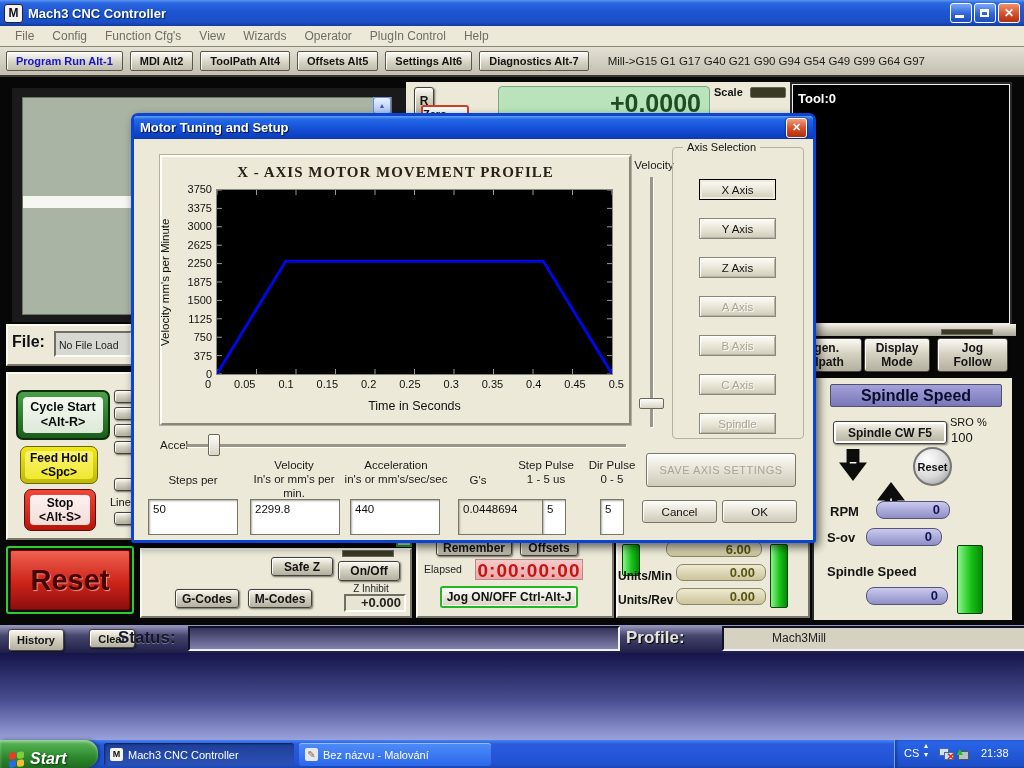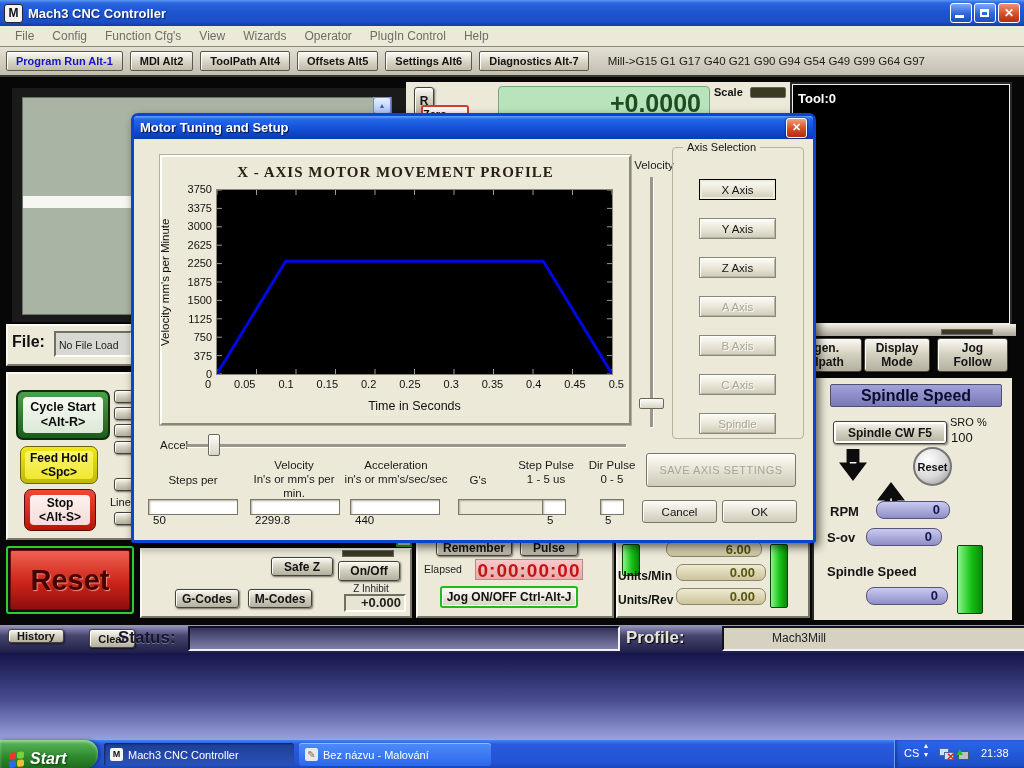--- a/index.html
+++ b/index.html
@@ -42,21 +42,21 @@
   .ylabel{position:absolute;left:-3px;top:33px;height:184px;width:15px;writing-mode:vertical-rl;transform:rotate(180deg);text-align:center;font-size:11.5px;color:#111;}
   .xlabel{position:absolute;left:55px;top:242px;width:395px;text-align:center;font-size:12.5px;color:#111;}
   .fieldset{position:absolute;left:538px;top:8px;width:130px;height:290px;border:1px solid #b6b29c;border-radius:4px;}
   .fieldset-legend{position:absolute;left:10px;top:-7px;background:#ece9d8;padding:0 4px;font-size:11px;color:#111;}
   .axis-btn{position:absolute;left:26px;width:77px;height:21px;display:flex;align-items:center;justify-content:center;font-size:11.5px;color:#141414;background:linear-gradient(180deg,#fdfdf8,#e6e2d2 60%,#cfcbbb);border:1px solid #8a8678;box-shadow:inset 1px 1px 0 #fff,inset -1px -1px 0 #b8b4a4;box-sizing:border-box;}
   .axis-btn.selected{border:1px solid #000;box-shadow:inset 0 0 0 2px #f0ecdc,inset 2px 2px 0 #fff;}
   .axis-btn.disabled{color:#a9a593;text-shadow:1px 1px 0 #fff;}
   .slider-track-v{position:absolute;background:#9a9688;box-shadow:1px 1px 0 #fff;}
   .slider-thumb{position:absolute;background:linear-gradient(180deg,#fdfdf8,#d8d4c4);border:1px solid #6a665a;border-radius:2px;box-shadow:inset 1px 1px 0 #fff;box-sizing:border-box;}
   .dlg-lbl{position:absolute;font-size:11.5px;color:#1a1a1a;text-align:center;line-height:14px;}
-  .dlg-field{position:absolute;top:360px;height:16px;background:#fff;border:1px solid #7a7668;box-shadow:inset 1px 1px 2px #b0aca0;font-size:11.5px;color:#111;box-sizing:border-box;padding:14px 0 0 4px;}
+  .dlg-field{position:absolute;top:360px;height:36px;background:#fff;border:1px solid #7a7668;box-shadow:inset 1px 1px 2px #b0aca0;font-size:11.5px;color:#111;box-sizing:border-box;padding:3px 0 0 4px;}
   .dlg-field.ro{background:#ece9d8;overflow:hidden;white-space:nowrap;}
   .dlg-btn{position:absolute;height:23px;background:linear-gradient(180deg,#fdfdf8,#e2ded0 60%,#cfcbbb);border:1px solid #7a7668;border-radius:3px;box-shadow:inset 1px 1px 0 #fff;font-size:11.5px;color:#141414;display:flex;align-items:center;justify-content:center;box-sizing:border-box;}
   .dlg-btn.disabled{color:#a9a593;font-size:11px;letter-spacing:.5px;}
   
   .bigbtn{border-radius:7px;padding:5px;box-sizing:border-box;display:flex;}
   .bigbtn .inner{flex:1;border-radius:4px;display:flex;flex-direction:column;align-items:center;justify-content:center;font-weight:bold;font-size:12.5px;color:#0a0a0a;line-height:15px;}
   .reset-outer{border:2px solid #2ecc2e;background:#0c100c;padding:2px;box-sizing:border-box;border-radius:3px;}
   .reset-inner{width:100%;height:100%;background:linear-gradient(180deg,#f06050,#cc2418 55%,#8e0e0e);border:1px solid #6a0a0a;border-radius:2px;display:flex;align-items:center;justify-content:center;font-size:29px;font-weight:bold;color:#460000;text-shadow:1px 1px 1px #f09080;box-sizing:border-box;}
   .jog-btn{border:2px solid #22b822;background:linear-gradient(180deg,#fdfdf8,#d8d4c4);border-radius:3px;box-shadow:inset 0 0 0 1px #fff;font-weight:bold;font-size:12px;color:#111;display:flex;align-items:center;justify-content:center;box-sizing:border-box;}
   .elapsed-val{background:linear-gradient(180deg,#f6caca,#e9aaaa);border:1px solid #bb8888;color:#c41414;font-weight:bold;font-size:19px;text-align:center;letter-spacing:1px;box-sizing:border-box;}
@@ -226,36 +226,36 @@
   <div class="abs metal-btn" style="left:271px;top:557px;width:62px;height:19px;font-size:12px;">Safe Z</div>
   <div class="abs metal-btn" style="left:338px;top:561px;width:62px;height:20px;font-size:12px;">On/Off</div>
   <div class="abs" style="left:341px;top:583px;width:60px;height:10px;font-size:10px;color:#222;text-align:center;">Z Inhibit</div>
   <div class="abs sunken" style="left:344px;top:594px;width:62px;height:18px;background:#e8e4d4;font-size:13px;font-weight:bold;color:#222;text-align:right;padding-right:3px;line-height:13px;">+0.000</div>
   <div class="abs metal-btn" style="left:175px;top:589px;width:64px;height:19px;font-size:12px;">G-Codes</div>
   <div class="abs metal-btn" style="left:248px;top:589px;width:64px;height:19px;font-size:12px;">M-Codes</div>
 
   <div class="abs panel" style="left:416px;top:538px;width:198px;height:80px;"></div>
   <div class="abs" style="left:396px;top:538px;width:16px;height:9px;border:2px solid #22b822;background:#f4f4ec;box-sizing:border-box;"></div>
   <div class="abs metal-btn" style="left:436px;top:540px;width:76px;height:16px;font-size:12px;">Remember</div>
-  <div class="abs metal-btn" style="left:520px;top:540px;width:58px;height:16px;font-size:12px;">Pulse</div>
+  <div class="abs metal-btn" style="left:520px;top:540px;width:58px;height:16px;font-size:12px;">Offsets</div>
   <div class="abs" style="left:424px;top:563px;width:44px;height:11px;font-size:10.5px;color:#222;">Elapsed</div>
   <div class="abs elapsed-val" style="left:475px;top:559px;width:108px;height:21px;">0:00:00:00</div>
   <div class="abs jog-btn" style="left:440px;top:586px;width:138px;height:22px;">Jog ON/OFF Ctrl-Alt-J</div>
 
   <div class="abs panel" style="left:616px;top:538px;width:194px;height:80px;"></div>
   <div class="abs green-bar" style="left:622px;top:544px;width:16px;height:30px;"></div>
   <div class="abs pill-tan" style="left:666px;top:541px;width:96px;height:16px;">6.00</div>
   <div class="abs" style="left:618px;top:569px;width:56px;height:12px;font-weight:bold;font-size:12px;color:#111;">Units/Min</div>
   <div class="abs pill-tan" style="left:676px;top:564px;width:90px;height:17px;">0.00</div>
   <div class="abs" style="left:618px;top:593px;width:56px;height:12px;font-weight:bold;font-size:12px;color:#111;">Units/Rev</div>
   <div class="abs pill-tan" style="left:676px;top:588px;width:90px;height:17px;">0.00</div>
   <div class="abs green-bar" style="left:770px;top:544px;width:16px;height:62px;"></div>
 
   <div class="abs statusbar">
-    <div class="abs metal-btn" style="left:8px;top:4px;width:56px;height:14px;font-size:11px;">History</div>
+    <div class="abs metal-btn" style="left:8px;top:4px;width:56px;height:22px;font-size:11px;">History</div>
     <div class="abs metal-btn" style="left:68px;top:4px;width:46px;height:19px;font-size:11px;margin-left:21px;">Clear</div>
     <div class="abs status-lbl" style="left:118px;top:3px;">Status:</div>
     <div class="abs status-field" style="left:188px;top:1px;width:432px;height:25px;"></div>
     <div class="abs status-lbl" style="left:626px;top:3px;color:#e6e4d8;text-shadow:1px 1px 1px #000;">Profile:</div>
     <div class="abs profile-field" style="left:722px;top:1px;width:394px;height:25px;padding-left:48px;">Mach3Mill</div>
   </div>
 
   <div class="abs grad-zone"></div>
 
   <div class="abs taskbar">

